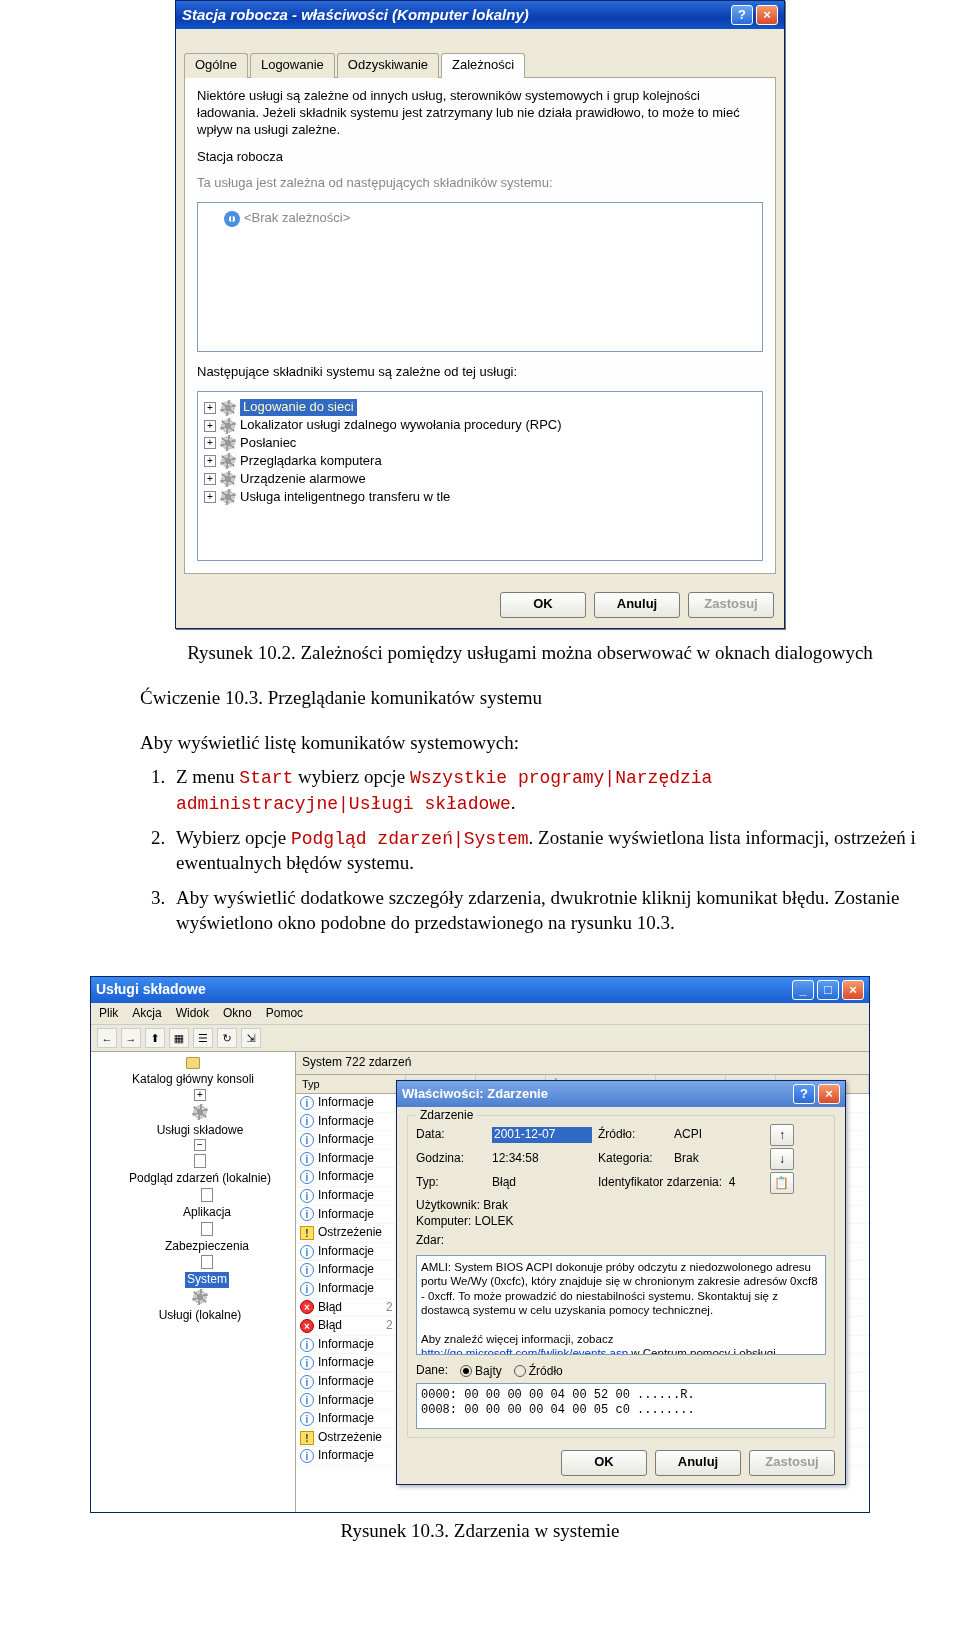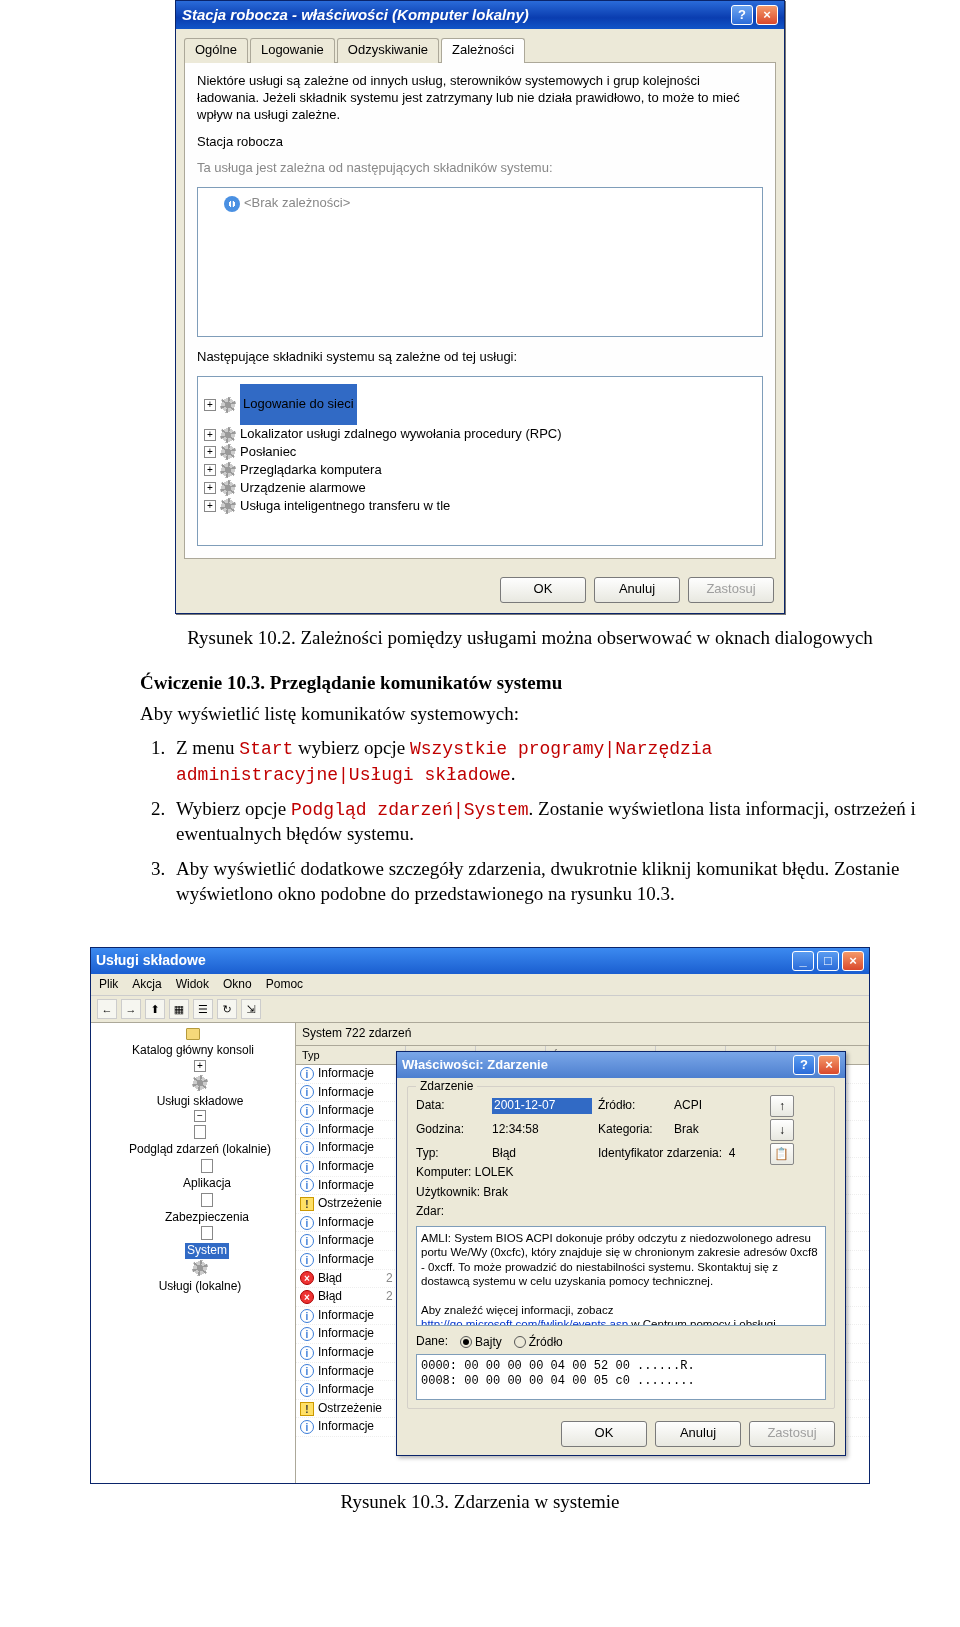--- a/index.html
+++ b/index.html
@@ -7,21 +7,21 @@
     font-family: "Times New Roman", serif;
     background: #fff;
     width: 960px;
     margin: 0 auto;
     font-size: 19px;
     line-height: 1.3;
     color: #000;
   }
   .doc { padding: 0 40px 30px 140px; }
   .caption { text-align: center; margin: 12px 0 20px; font-size: 19px; }
-  .heading { font-weight: bold; font-size: 19px; margin-bottom: 6px; }
+  .heading { font-weight: normal; font-size: 19px; margin-bottom: 20px; }
   .para { margin-bottom: 10px; }
   ol.steps { list-style: decimal; margin-left: 30px; }
   ol.steps li { margin-bottom: 10px; padding-left: 6px; }
   .mono { font-family: "Courier New", monospace; font-size: 18px; }
   .red { color: #c00000; }
 
   
   .win {
     width: 610px;
     margin: 0 auto 10px;
@@ -50,21 +50,21 @@
     border-radius: 3px; margin-left: 3px;
     text-align: center; color: #fff;
     font-weight: bold; line-height: 18px; font-style: normal;
     font-size: 13px;
   }
   .titlebar .help {
     background: linear-gradient(#6fa6f0,#2a6bd9);
   }
   .tabstrip {
     display: flex; gap: 2px;
-    padding: 8px 8px 0 8px;
+    padding: 23px 8px 0 8px;
     background: #ece9d8;
   }
   .tab {
     padding: 3px 10px 4px;
     border: 1px solid #aca899;
     border-bottom: none;
     background: #ece9d8;
     font-size: 13px;
     border-top-left-radius: 3px; border-top-right-radius: 3px;
     position: relative; top:1px;
@@ -104,32 +104,32 @@
   }
   .gearicon::before{content:"";position:absolute;inset:0;background:
     conic-gradient(#999 0 20deg,transparent 20deg 60deg,#999 60deg 80deg,transparent 80deg 120deg,#999 120deg 140deg,transparent 140deg 180deg,#999 180deg 200deg,transparent 200deg 240deg,#999 240deg 260deg,transparent 260deg 300deg,#999 300deg 320deg,transparent 320deg 360deg);
     border-radius:50%;
   }
   .infoicon {
     width:16px;height:16px;border-radius:50%;
     background: radial-gradient(circle,#fff 30%,#4a90e2 31%);
     color:#4a90e2;font-weight:bold;text-align:center;font-size:12px;line-height:16px;
   }
-  .selrow { background: #316ac5; color: #000000; padding: 12px 3px; }
+  .selrow { background: #316ac5; color: #fef9c3; padding: 0 3px; }
   .btnrow {
     display: flex; justify-content: flex-end; gap: 8px;
     padding: 10px;
   }
   .xpbtn {
     min-width: 86px; height: 26px;
     border: 1px solid #7a7a7a;
     border-radius: 3px;
     background: linear-gradient(#fefefe,#e8e8e0);
     font-family: Tahoma, Arial, sans-serif; font-size: 13px;
-    text-align: center; line-height: 22px;
+    text-align: center; line-height: 22px; font-weight: bold;
   }
   .xpbtn.disabled { color: #9e9e9e; }
 
   
   .mmc {
     width: 780px;
     margin: 0 auto 6px;
     border: 1px solid #0a246a;
     background: #fff;
     font-family: Tahoma, Arial, sans-serif;
@@ -474,27 +474,27 @@
               <span>12:34:58</span>
               <span class="kvlbl">Kategoria:</span>
               <span>Brak</span>
               <span class="sidebtn">↓</span>
 
               <span class="kvlbl">Typ:</span>
               <span>Błąd</span>
               <span class="kvlbl" style="grid-column:3/5;"><span>Identyfikator zdarzenia:</span>&nbsp;&nbsp;<span>4</span></span>
               <span class="sidebtn">📋</span>
             </div>
+            <div style="font-size:12px;margin-top:4px;">
+              <span>Użytkownik:</span>
+              <span>Brak</span>
+            </div>
             <div style="font-size:12px;">
               <span>Komputer:</span>
               <span>LOLEK</span>
-            </div>
-            <div style="font-size:12px;margin-top:4px;">
-              <span>Użytkownik:</span>
-              <span>Brak</span>
             </div>
             <div style="font-size:12px;margin-top:4px;">Zdar:</div>
             <div class="desc">
               <span>AMLI: System BIOS ACPI dokonuje próby odczytu z niedozwolonego adresu portu We/Wy (0xcfc), który znajduje się w chronionym zakresie adresów 0xcf8 - 0xcff. To może prowadzić do niestabilności systemu. Skontaktuj się z dostawcą systemu w celu uzyskania pomocy technicznej.</span><br><br>
               <span>Aby znaleźć więcej informacji, zobacz </span><a>http://go.microsoft.com/fwlink/events.asp</a><span> w Centrum pomocy i obsługi technicznej.</span>
             </div>
             <div class="radios">
               <span>Dane:</span>
               <span><span class="radio on"></span><span>Bajty</span></span>
               <span><span class="radio"></span><span>Źródło</span></span>

